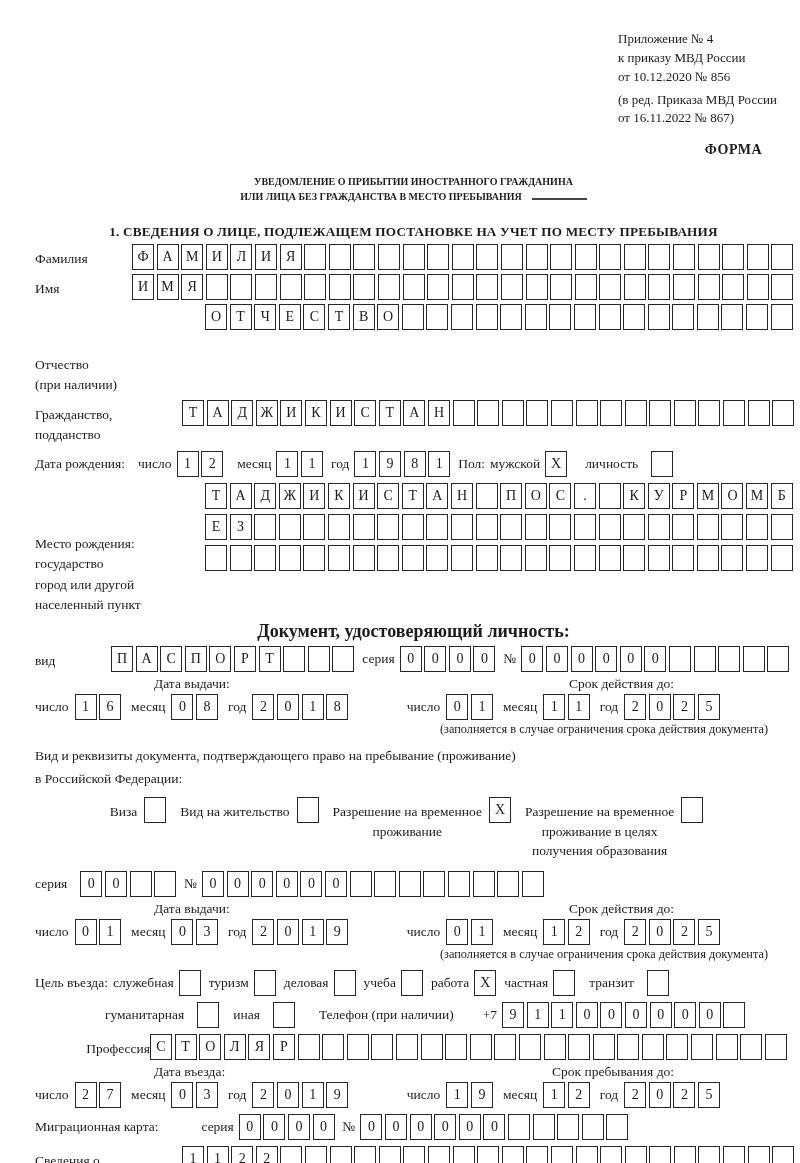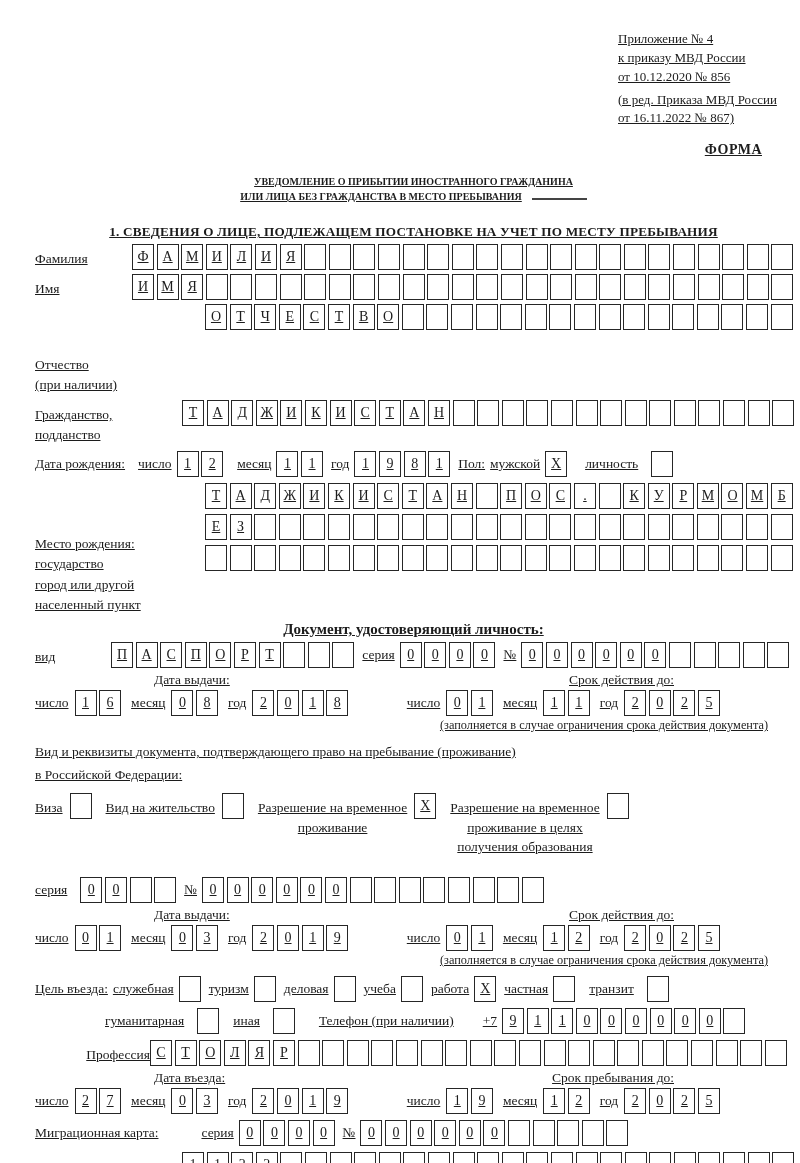--- a/index.html
+++ b/index.html
@@ -1,53 +1,52 @@
 <!DOCTYPE html>
 <html><head>
 <meta charset="utf-8">
 <style>
   html,body{margin:0;padding:0;background:#ffffff;}
   .page{
     position:relative;width:800px;height:1163px;box-sizing:border-box;
     padding:30px 8px 0 35px;background:#fff;color:#1c1c1c;
     font-family:"Liberation Serif","DejaVu Serif",serif;font-size:13.5px;
     overflow:hidden;
-    text-decoration:underline;
   }
   .appendix{margin-left:583px;line-height:1.45;font-size:13px;}
   .appendix .amend{margin-top:4px;}
   .forma{font-weight:bold;text-align:right;margin:14px 30px 0 0;font-size:14px;letter-spacing:.5px;}
   .title{font-weight:bold;text-align:center;font-size:10px;margin-top:16px;line-height:1.5;}
   .tline{display:inline-block;width:55px;border-bottom:2px solid #444;margin-left:10px;vertical-align:baseline;}
   .section-h{font-weight:bold;text-align:center;font-size:13.2px;margin:20px 0 4px 0;letter-spacing:.2px;}
   .frow{display:flex;align-items:flex-start;margin-bottom:4px;}
   .flabel{flex:0 0 auto;padding-top:5px;line-height:1.5;}
   .w97{width:97px;}.w147{width:147px;}.w170{width:170px;margin-top:46px;}.w76{width:76px;}.w115{width:115px;text-align:right;}
   .boxes{display:flex;flex:0 0 auto;column-gap:2.6px;}
   .cell{
     box-sizing:border-box;width:22px;height:26px;border:1.8px solid #262626;
     display:flex;align-items:center;justify-content:center;
     font-size:14px;line-height:1;background:#fff;flex:0 0 auto;
   }
   .vgap3>.boxes, .stack .boxes{margin-bottom:5px;}
   .stack{display:flex;flex-direction:column;}
   .inline-lbl{padding:5px 5px 0 0;}
   .inline-lbl.after{padding-left:8px;}
-  .doc-h{font-weight:bold;text-align:center;font-size:15px;margin:6px 0 4px 0;}
+  .doc-h{font-weight:bold;text-align:center;font-size:18px;margin:6px 0 4px 0;}
   .dates-h{display:flex;margin:4px 0 2px 0;}
   .dates-h .h1{margin-left:119px;}
   .dates-h .h2{margin-left:auto;margin-right:118px;}
   .date-row{display:flex;align-items:flex-start;}
   .dgroup{display:flex;align-items:flex-start;}
   .dgroup .inline-lbl{padding-right:6px;}
   .dgroup .boxes{margin-right:10px;}
   .dgroup.right{margin-left:auto;margin-right:62px;}
   .note{font-size:12.3px;text-align:right;margin:2px 24px 8px 0;}
   .plain{line-height:1.7;}
-  .opt-row{display:flex;align-items:flex-start;margin:6px 0 20px 0;}
+  .opt-row{display:flex;align-items:flex-start;margin:6px 0 10px 0;justify-content:center;}
   .opt{display:flex;align-items:flex-start;margin-right:14px;}
   .opt .olabel{padding-top:5px;margin-right:7px;line-height:1.45;}
   .opt .center{text-align:center;}
   .purpose-row{display:flex;align-items:flex-start;margin-bottom:6px;flex-wrap:nowrap;}
   .purpose-row .inline-lbl{white-space:nowrap;}
   .pr2{margin-left:70px;}
   .gap8{width:8px;}.gap14{width:14px;}.gap18{width:18px;}.gap24{width:24px;}.mt6{margin-top:6px;}
 </style>
 </head>
 <body>

